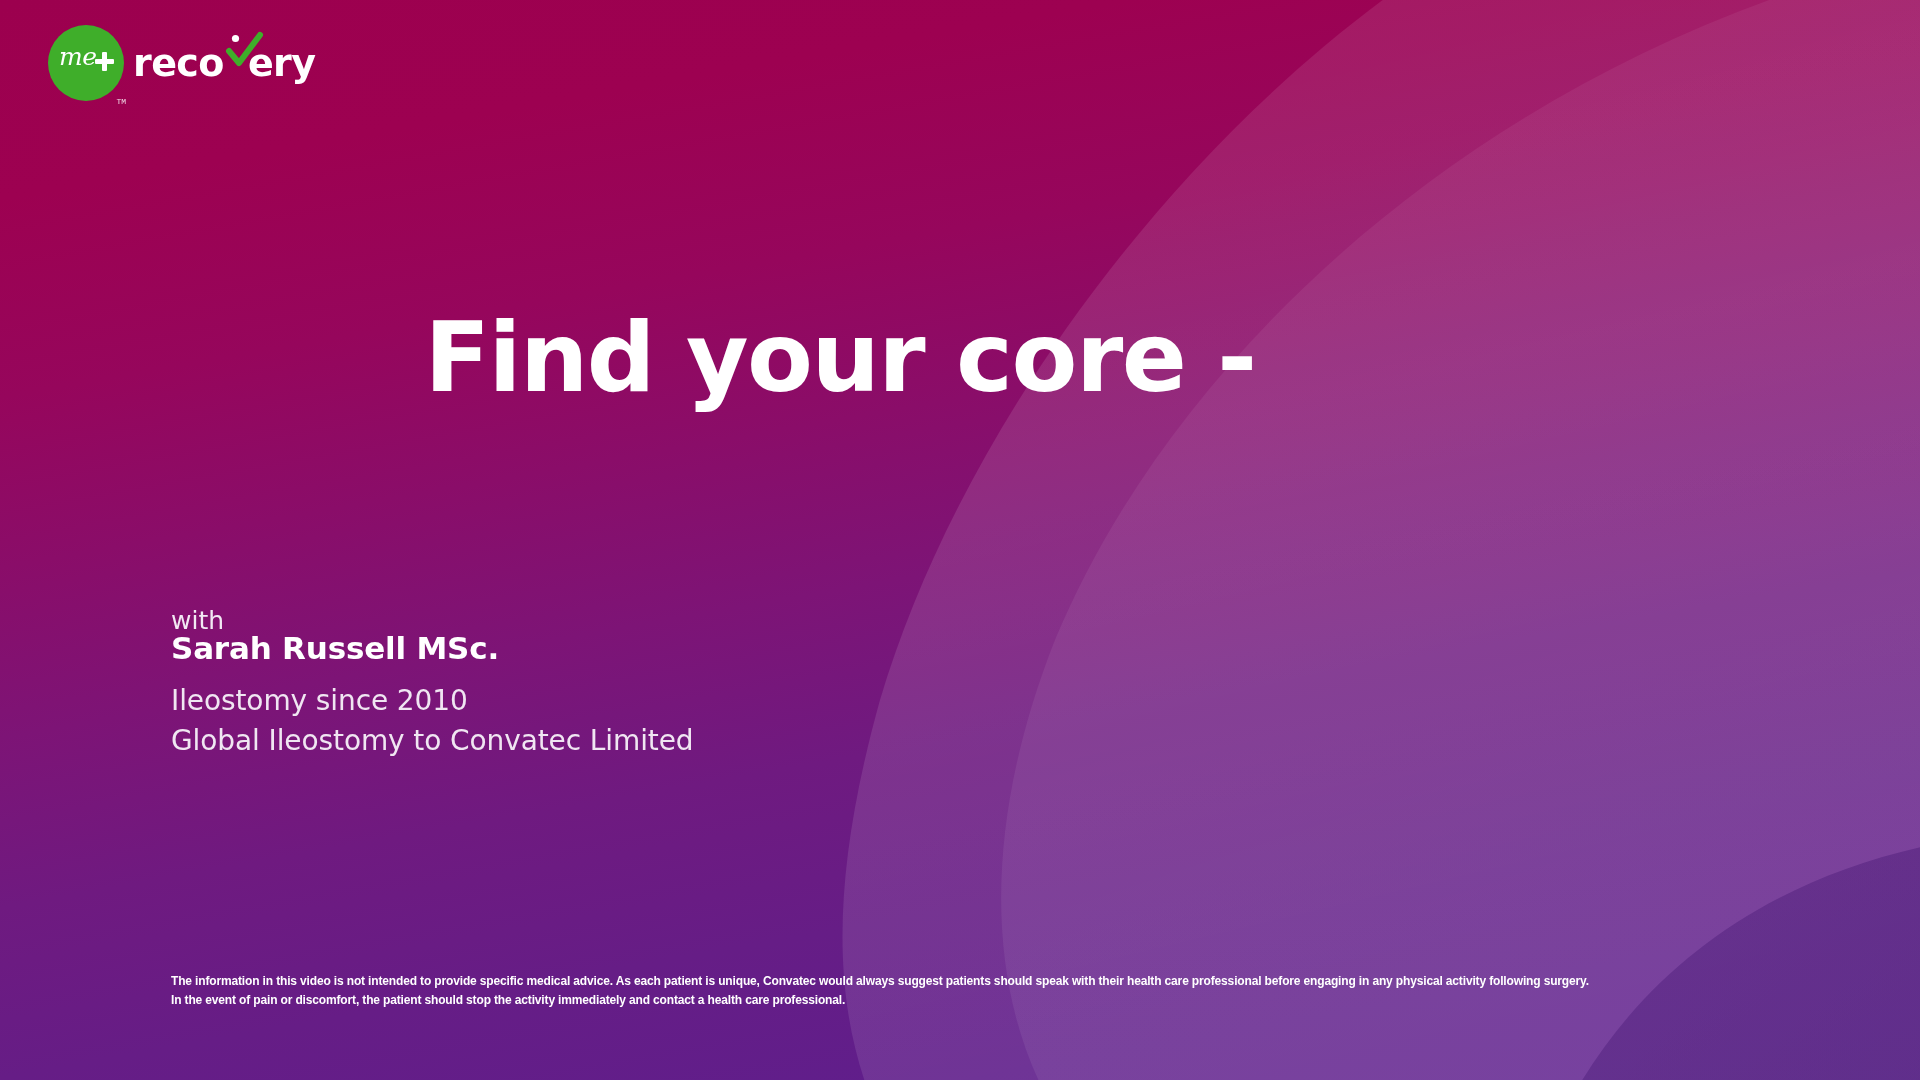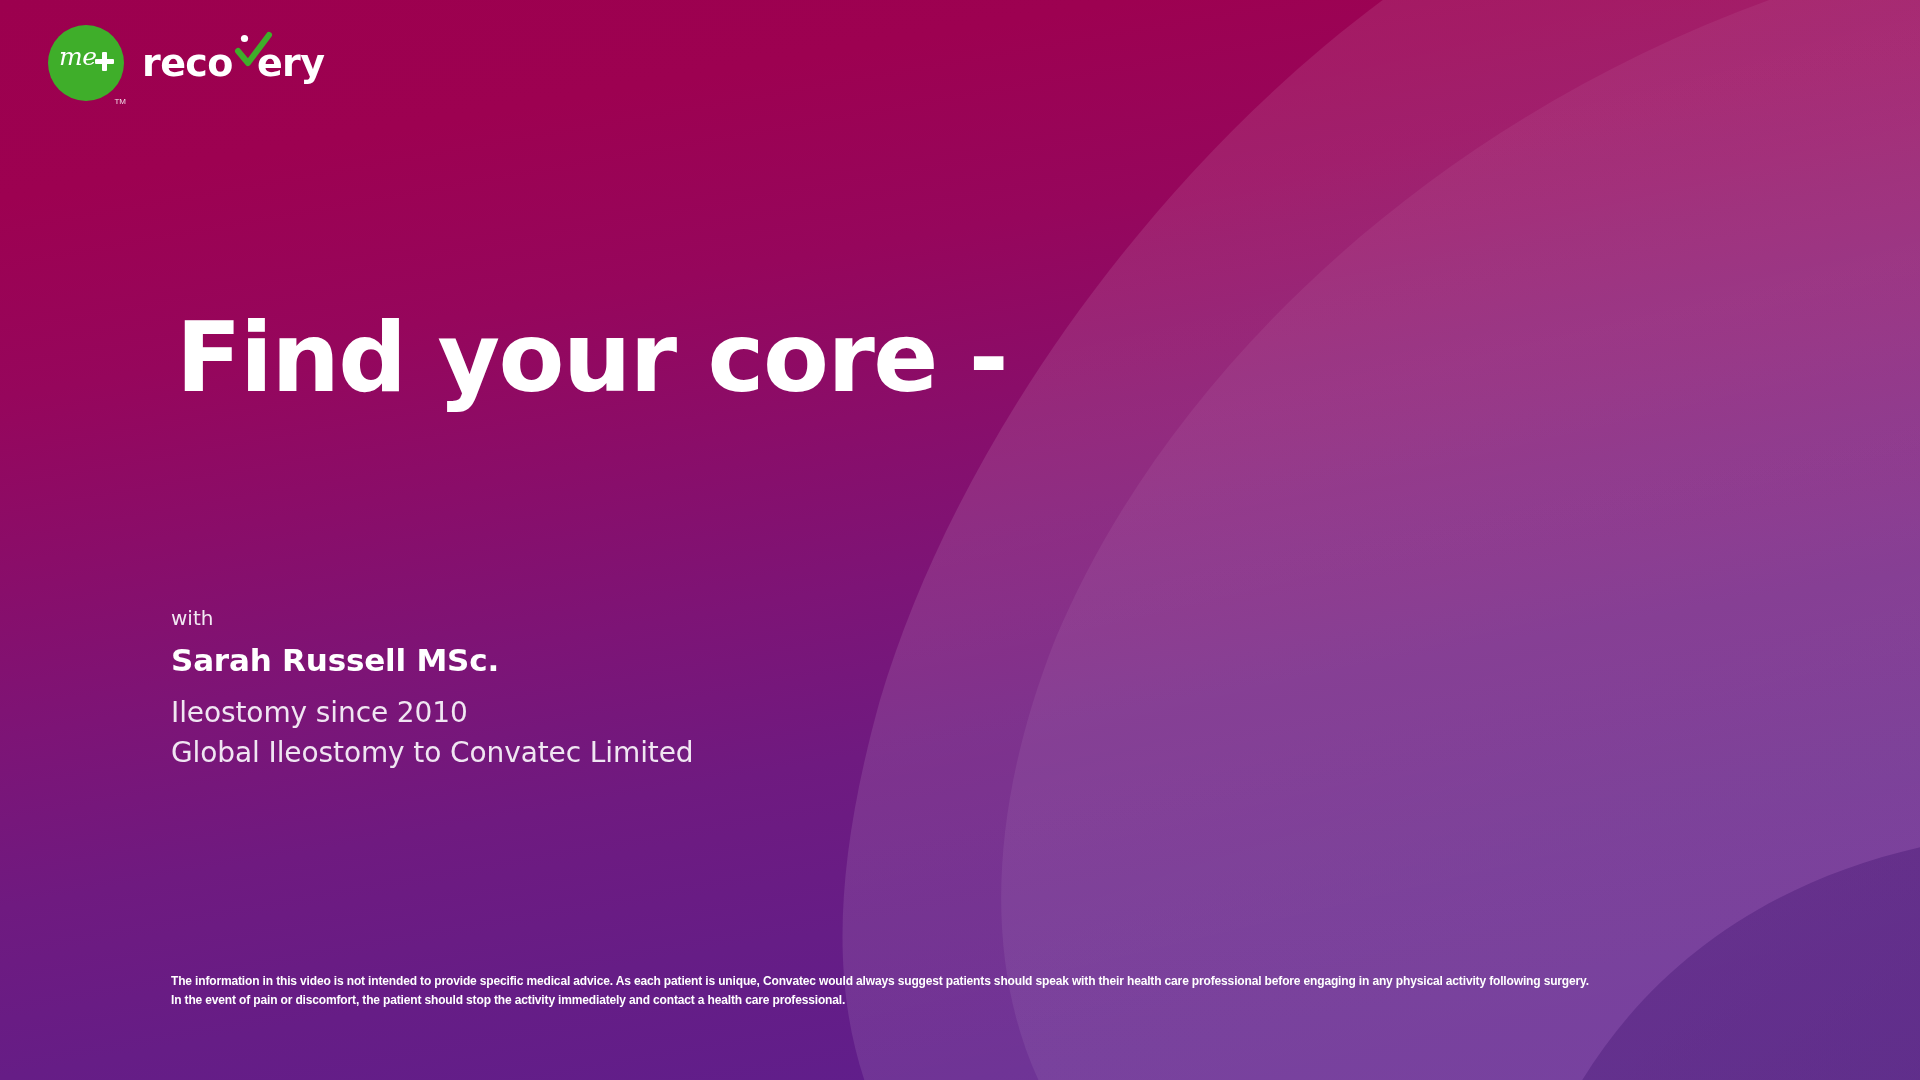--- a/index.html
+++ b/index.html
@@ -42,21 +42,21 @@
     height: 1080px;
   }
 
   
   .logo {
     position: absolute;
     left: 48px;
     top: 26px;
     display: flex;
     align-items: center;
-    gap: 18px;
+    gap: 9px;
     height: 74px;
   }
   .logo-mark {
     position: relative;
     width: 76px;
     height: 76px;
     flex: 0 0 76px;
   }
   .logo-circle {
     position: absolute;
@@ -95,21 +95,21 @@
   .logo-plus::after {
     top: 7px; left: 0; height: 5px; width: 19px;
   }
   .logo-tm {
     position: absolute;
     right: -2px;
     bottom: -5px;
     font-size: 8px;
     color: #ffffff;
     opacity: 0.85;
-    font-family: Liberation Sans, sans-serif;
+    font-family: Liberation Mono, monospace;
     margin-left: 40px;
   }
   .logo-word {
     position: relative;
     font-family: "DejaVu Sans", sans-serif;
     font-size: 38px;
     font-weight: 700;
     color: #ffffff;
     letter-spacing: -0.6px;
     line-height: 1;
@@ -119,47 +119,47 @@
     position: absolute;
     left: 91px;
     top: -13px;
     width: 40px;
     height: 40px;
   }
 
   
   .title-block {
     position: absolute;
-    left: 176px;
+    left: 170px;
     top: 300px;
     width: 1340px;
+    text-align: center;
   }
   .title-line {
     color: #ffffff;
     font-family: "DejaVu Sans", sans-serif;
     font-weight: 700;
     font-size: 96px;
     line-height: 1.22;
     letter-spacing: -1.5px;
     white-space: nowrap;
   }
 
   
   .byline {
     position: absolute;
     left: 171px;
     top: 608px;
     color: #ffffff;
   }
   .byline-with {
     font-family: "DejaVu Sans", sans-serif;
-    font-size: 20px;
+    font-size: 25px;
     font-weight: 400;
     line-height: 1;
-    margin-bottom: 17px;
     color: #f2e9f3;
   }
   .byline-name {
     font-family: "DejaVu Sans", sans-serif;
     font-size: 31px;
     font-weight: 700;
     line-height: 1;
     margin-bottom: 17px;
     letter-spacing: -0.2px;
     color: #ffffff;

